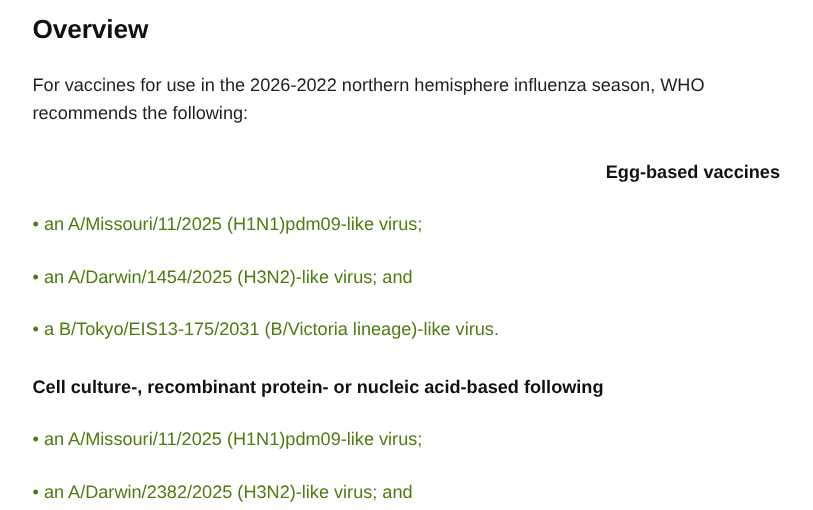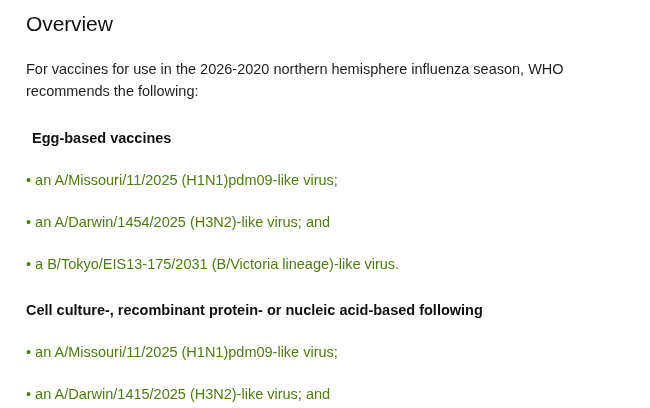--- a/index.html
+++ b/index.html
@@ -14,62 +14,63 @@
     color: #1a1a1a;
     overflow: hidden;
   }
   .page {
     padding: 0 26px;
     box-sizing: border-box;
     width: 650px;
   }
   .page-title {
     font-size: 21px;
-    font-weight: normal;
+    font-weight: bold;
     color: #111111;
     margin: 12px 0 0 0;
     letter-spacing: -0.1px;
   }
   .intro {
     font-size: 14.5px;
     line-height: 22px;
     color: #1f1f1f;
     margin-top: 22px;
     max-width: 600px;
   }
   .section-heading {
     font-size: 14.5px;
     font-weight: bold;
     color: #111111;
     margin-top: 26px;
     line-height: 20px;
   }
   .section-heading.indented {
     padding-left: 6px;
+    text-align: right;
   }
   .bullet {
     font-size: 14.5px;
     line-height: 20px;
     color: #4d7c0f;
     margin-top: 22px;
   }
 </style>
 </head>
 <body>
 
 <div class="page">
 
   <h1 class="page-title">Overview</h1>
 
-  <p class="intro">For vaccines for use in the 2026-2020 northern hemisphere influenza season, WHO recommends the following:</p>
+  <p class="intro">For vaccines for use in the 2026-2022 northern hemisphere influenza season, WHO recommends the following:</p>
 
   <h2 class="section-heading indented">Egg-based vaccines</h2>
 
   <p class="bullet">• an A/Missouri/11/2025 (H1N1)pdm09-like virus;</p>
   <p class="bullet">• an A/Darwin/1454/2025 (H3N2)-like virus; and</p>
   <p class="bullet">• a B/Tokyo/EIS13-175/2031 (B/Victoria lineage)-like virus.</p>
 
   <h2 class="section-heading">Cell culture-, recombinant protein- or nucleic acid-based following</h2>
 
   <p class="bullet">• an A/Missouri/11/2025 (H1N1)pdm09-like virus;</p>
-  <p class="bullet">• an A/Darwin/1415/2025 (H3N2)-like virus; and</p>
+  <p class="bullet">• an A/Darwin/2382/2025 (H3N2)-like virus; and</p>
 
 </div>
 
 </body></html>

